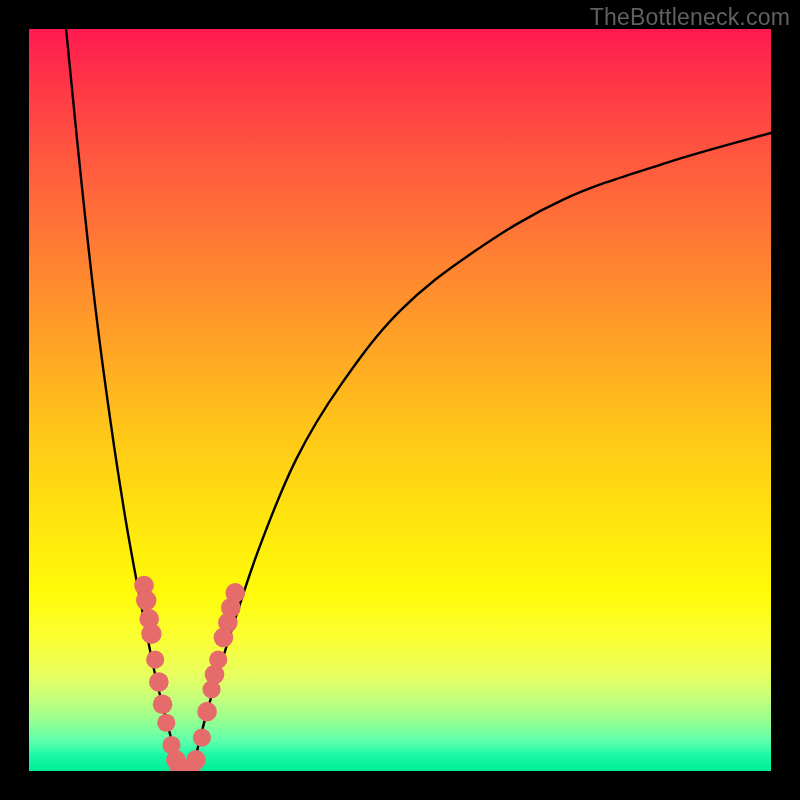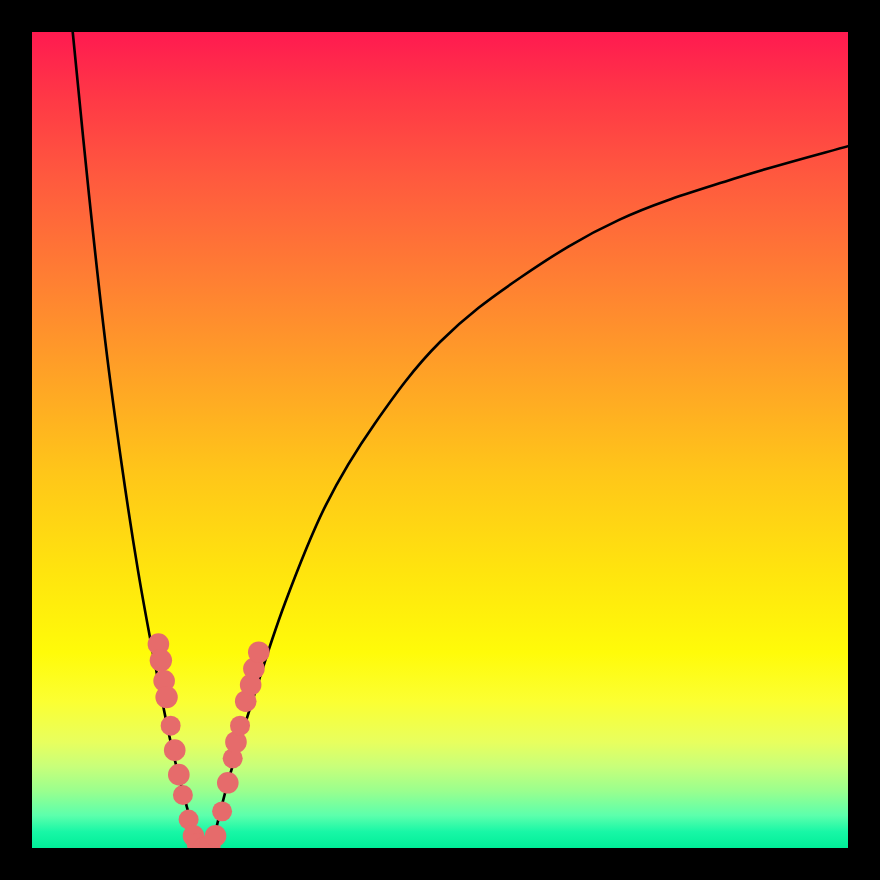--- a/index.html
+++ b/index.html
@@ -77,20 +77,21 @@
   }
   .dot {
     fill: #e66b6b;
     stroke: none;
   }
 </style>
 </head>
 <body>
 
 <div class="outer">
+  <div class="watermark">TheBottleneck.com</div>
 
   <div class="plot-frame">
     <div class="gradient-bg"></div>
     <svg class="overlay" viewBox="0 0 742 742">
       <g id="curves">
           <path d="M 37.1 0 C 39.7712 26.711999999999996, 46.59760000000001 97.64719999999998, 51.940000000000005 148.39999999999998 C 57.2824 199.15279999999996, 61.4376 237.88519999999997, 66.78 281.96 C 72.1224 326.0348, 76.2776 355.86320000000006, 81.62 393.26000000000005 C 86.9624 430.65680000000003, 91.11760000000001 457.6656, 96.46000000000001 489.71999999999997 C 101.8024 521.7744, 105.9576 543.2924, 111.3 571.34 C 116.6424 599.3876, 120.79760000000002 621.4992, 126.14000000000001 645.54 C 131.4824 669.5808, 136.3054 687.5372, 140.98 704.9 C 145.6546 722.2628, 150.1066 735.322, 152.10999999999999 742" class="curve"></path>
           <path d="M 163.24 742 C 165.9112 731.3152, 171.402 706.6808, 178.07999999999998 682.64 C 184.75799999999998 658.5992, 190.9908 637.8232, 200.34 608.44 C 209.6892 579.0568000000001, 217.99960000000002 551.4544, 230.02 519.4 C 242.0404 487.3456, 252.4284 459.7432, 267.12 430.36 C 281.8116 400.9768, 292.9416 382.87199999999996, 311.64 356.15999999999997 C 330.3384 329.448, 346.9592 306.00079999999997, 371 281.96 C 395.0408 257.9192, 415.8168 242.63400000000001, 445.2 222.60000000000002 C 474.5832 202.56600000000003, 499.5144 186.68719999999996, 534.24 170.65999999999997 C 568.9656 154.63279999999997, 600.7232 145.58040000000005, 638.12 133.56000000000006 C 675.5168 121.53960000000006, 723.3016 109.22240000000001, 742 103.88" class="curve"></path>
         </g>
       <g id="dots">
           <circle cx="115.01" cy="556.5" r="9.823" class="dot"></circle>

